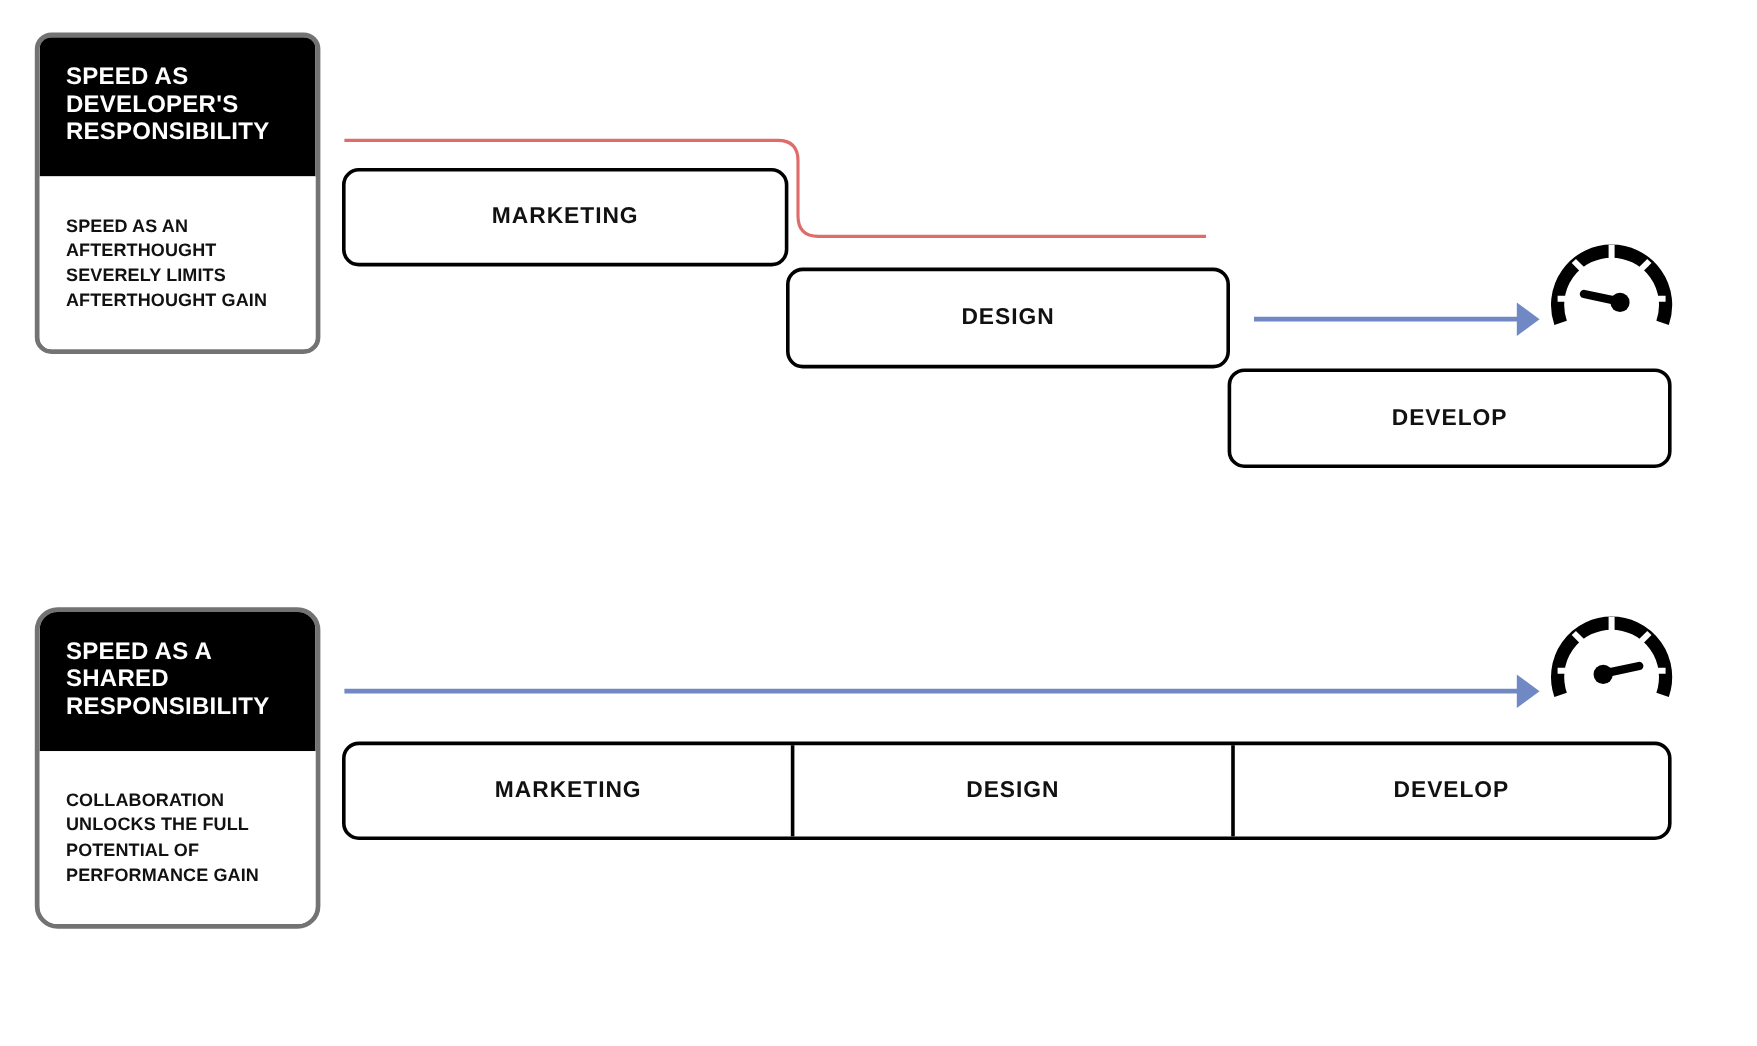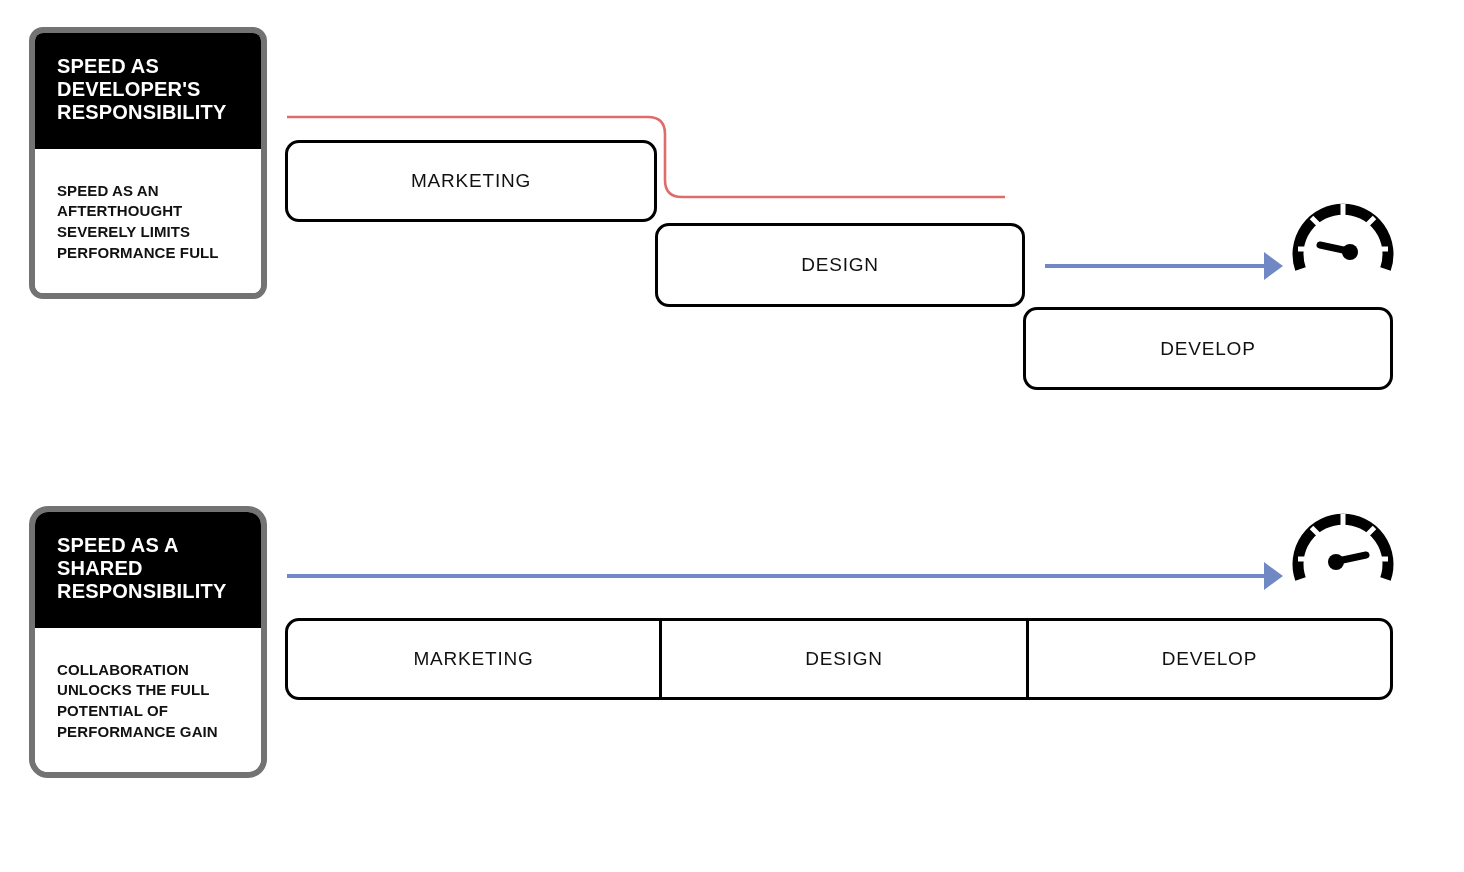--- a/index.html
+++ b/index.html
@@ -13,21 +13,21 @@
     position: relative;
     overflow: hidden;
     font-family: "Liberation Sans", sans-serif;
     -webkit-font-smoothing: antialiased;
   }
 
   
   .info-card {
     position: absolute;
     width: 238px;
-    border: 6px solid #737373;
+    border: 4px solid #737373;
     border-radius: 14px;
     overflow: hidden;
     box-sizing: border-box;
     background: #ffffff;
   }
   .card-head {
     background: #000000;
     color: #ffffff;
     padding: 22px 22px 24px 22px;
     box-sizing: border-box;
@@ -59,21 +59,21 @@
     border: 3px solid #000000;
     border-radius: 14px;
     background: #ffffff;
     box-sizing: border-box;
     display: flex;
     align-items: center;
     justify-content: center;
   }
   .stage-label {
     font-size: 19px;
-    font-weight: normal;
+    font-weight: bold;
     letter-spacing: 0.8px;
     color: #111111;
   }
 
   
   .combined-bar {
     position: absolute;
     border: 3px solid #000000;
     border-radius: 14px;
     background: #ffffff;
@@ -111,21 +111,21 @@
 <div class="info-card" style="left:29px; top:27px;">
   <div class="card-head">
     <div class="card-head-text">SPEED AS
 DEVELOPER'S
 RESPONSIBILITY</div>
   </div>
   <div class="card-body">
     <div class="card-body-text">SPEED AS AN
 AFTERTHOUGHT
 SEVERELY LIMITS
-PERFORMANCE FULL</div>
+AFTERTHOUGHT GAIN</div>
   </div>
 </div>
 
 <div class="stage-box" style="left:285px; top:140px; width:372px; height:82px;">
   <span class="stage-label">MARKETING</span>
 </div>
 
 <div class="stage-box" style="left:655px; top:223px; width:370px; height:84px;">
   <span class="stage-label">DESIGN</span>
 </div>

